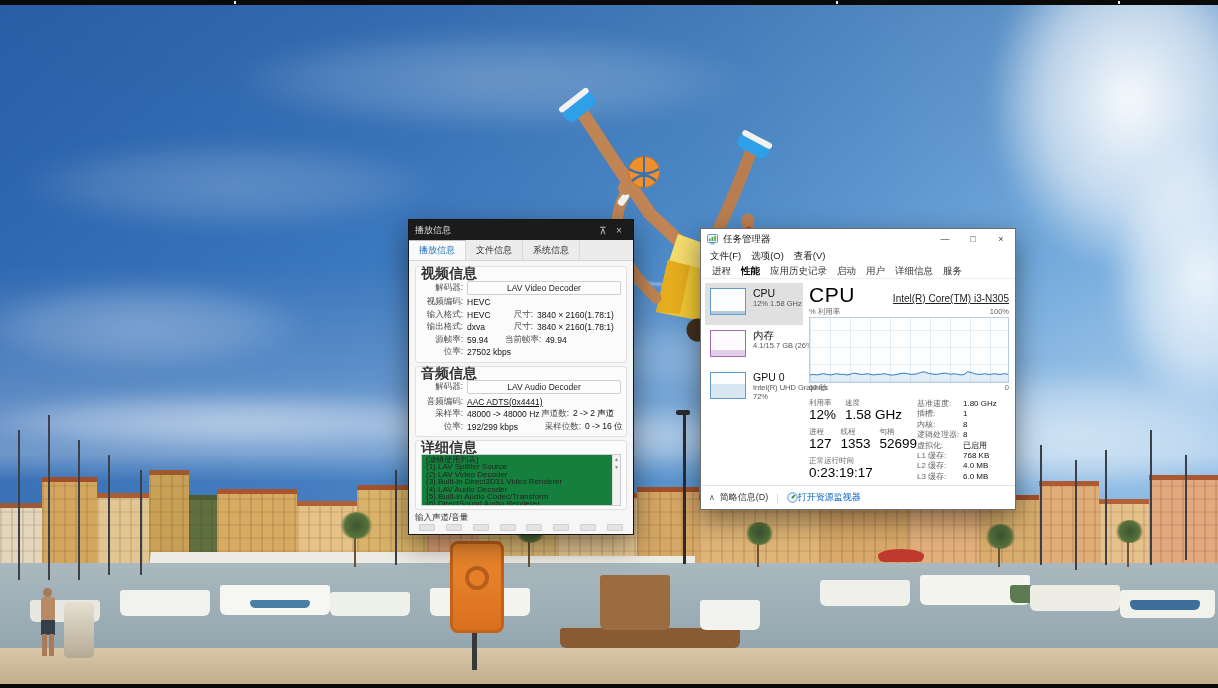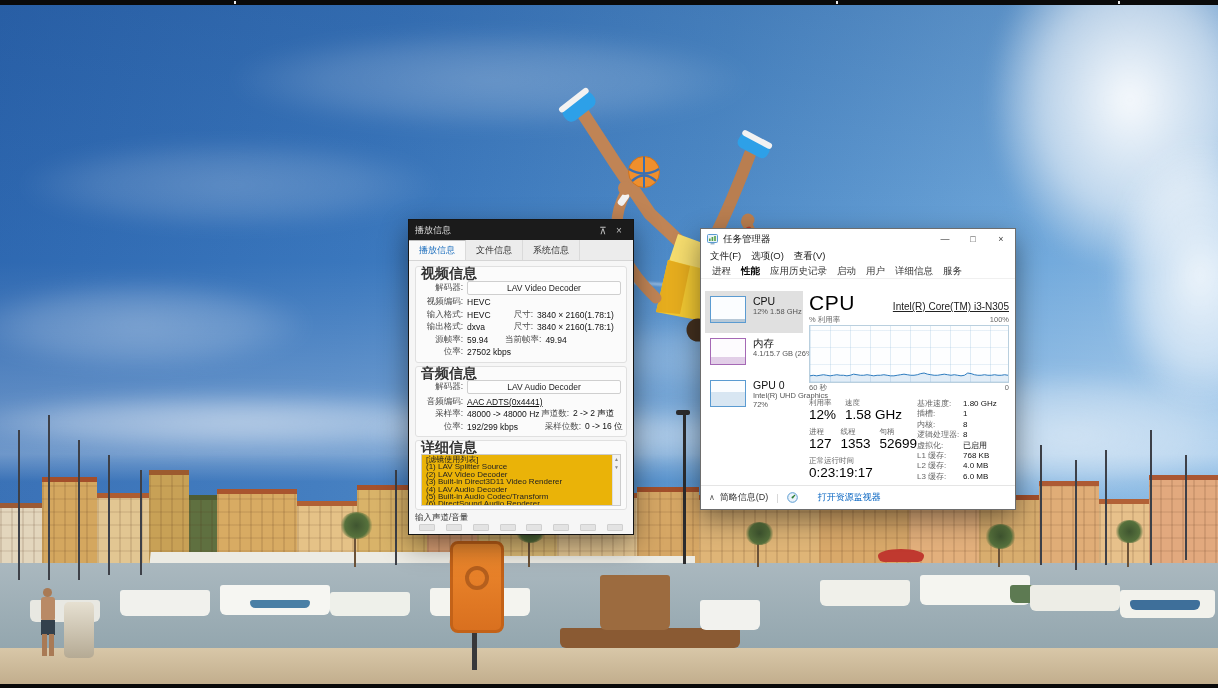--- a/index.html
+++ b/index.html
@@ -69,41 +69,41 @@
   .grp-title{font-size:14px;color:#333;height:11px;line-height:11px;font-weight:bold;}
   .mrow{display:flex;align-items:center;height:12.5px;}
   .lab{flex:0 0 46px;text-align:right;color:#4a4a4a;padding-right:4px;white-space:nowrap;}
   .val{flex:0 0 38px;color:#111;white-space:nowrap;}
   .lab2{flex:0 0 32px;text-align:right;color:#4a4a4a;padding-right:4px;white-space:nowrap;}
   .val2{flex:1;color:#111;white-space:nowrap;}
   .aud .val{flex-basis:74px;}
   .decoder-row{display:flex;align-items:center;height:17px;}
   .decoder-box{flex:1;height:14px;line-height:13px;text-align:center;border:1px solid #cfcfcf;
     border-radius:2px;background:#fdfdfd;color:#222;}
-  .listbox{position:relative;height:52px;margin-top:1px;border:1px solid #ccc;background:#eab308;
+  .listbox{position:relative;height:52px;margin-top:1px;border:1px solid #ccc;background:#15803d;
     padding:1px 10px 1px 4px;font-size:8px;line-height:7.4px;color:#222;overflow:hidden;}
   .listbox .ln{white-space:nowrap;}
   .lb-scroll{position:absolute;right:0;top:0;width:8px;height:100%;background:#f2f2f2;border-left:1px solid #ddd;
     font-size:5px;color:#888;text-align:center;line-height:8px;}
   .chan-label{height:11px;line-height:11px;margin-top:2px;color:#333;}
   .meters{display:flex;justify-content:space-between;padding:1px 4px;}
   .meter{width:16px;height:7px;background:#e3e3e3;border:1px solid #d0d0d0;border-radius:1px;}
 
   
   .tm{left:700px;top:228px;width:316px;height:282px;background:#fff;border:1px solid #6d6d6d;
     z-index:20;display:flex;flex-direction:column;font-size:9.5px;}
   .tm-titlebar{height:20px;display:flex;align-items:center;padding-left:6px;flex:none;}
   .tm-title{flex:1;font-size:9.5px;color:#111;margin-left:5px;}
   .tm-ctl{width:28px;height:20px;display:flex;align-items:center;justify-content:center;color:#444;font-size:9px;}
   .tm-menubar{height:15px;display:flex;align-items:center;padding:0 4px;flex:none;}
   .tm-menu{padding:0 5px;color:#222;}
   .tm-tabs{height:15px;display:flex;align-items:center;padding:0 6px;border-bottom:1px solid #f0f0f0;flex:none;}
   .tm-tab{padding:0 5px;color:#333;}
   .tm-tab.active{font-weight:bold;color:#000;}
-  .tm-content{flex:1;display:flex;padding:4px 6px 0 4px;overflow:hidden;margin-top:8px;}
+  .tm-content{flex:1;display:flex;padding:4px 6px 0 4px;overflow:hidden;}
   .tm-side{width:98px;flex:none;}
   .side-item{display:flex;padding:4px 2px 4px 5px;min-height:42px;align-items:flex-start;}
   .side-item.selected{background:#e0e0e0;}
   .thumb{width:36px;height:27px;flex:none;margin-right:7px;margin-top:1px;background:#fff;border:1px solid #5b9bd1;}
   .thumb.cpu{background:linear-gradient(to top,rgba(60,130,190,.25) 13%,#fbfdff 13%);}
   .thumb.mem{border-color:#a569b5;background:linear-gradient(to top,rgba(150,80,170,.28) 26%,#fdfbfe 26%);}
   .thumb.disk{border-color:#9dbb61;background:#fdfffb;}
   .thumb.gpu{background:linear-gradient(to top,rgba(60,130,190,.20) 55%,#fbfdff 55%);}
   .side-txt .nm{font-size:10.5px;color:#111;line-height:12px;}
   .side-txt .sb{font-size:7.5px;color:#555;line-height:9px;white-space:nowrap;}
@@ -123,21 +123,21 @@
   .big-cell .bl{font-size:7.5px;color:#666;line-height:9px;white-space:nowrap;}
   .big-cell .bv{font-size:13.5px;color:#000;line-height:16px;white-space:nowrap;}
   .stats-right{flex:1;padding-left:4px;padding-top:1px;}
   .drow{display:flex;font-size:8px;line-height:10.4px;}
   .dl{width:46px;color:#666;white-space:nowrap;}
   .dv{color:#111;white-space:nowrap;}
   .tm-footer{height:24px;border-top:1px solid #e5e5e5;display:flex;align-items:center;
     padding:0 8px;flex:none;font-size:9px;color:#333;}
   .chev{color:#555;margin-right:5px;font-size:8px;}
   .fdiv{color:#ccc;margin:0 8px;}
-  .res-link{color:#0563c1;margin-left:20px;}
+  .res-link{color:#0563c1;margin-left:0;}
 </style>
 </head>
 <body>
 
 <div class="screen">
 
   <div class="wallpaper">
     <div class="sky-shade"></div>
 
     <div class="cloud" style="left:990px;top:-70px;width:280px;height:340px;"></div>

